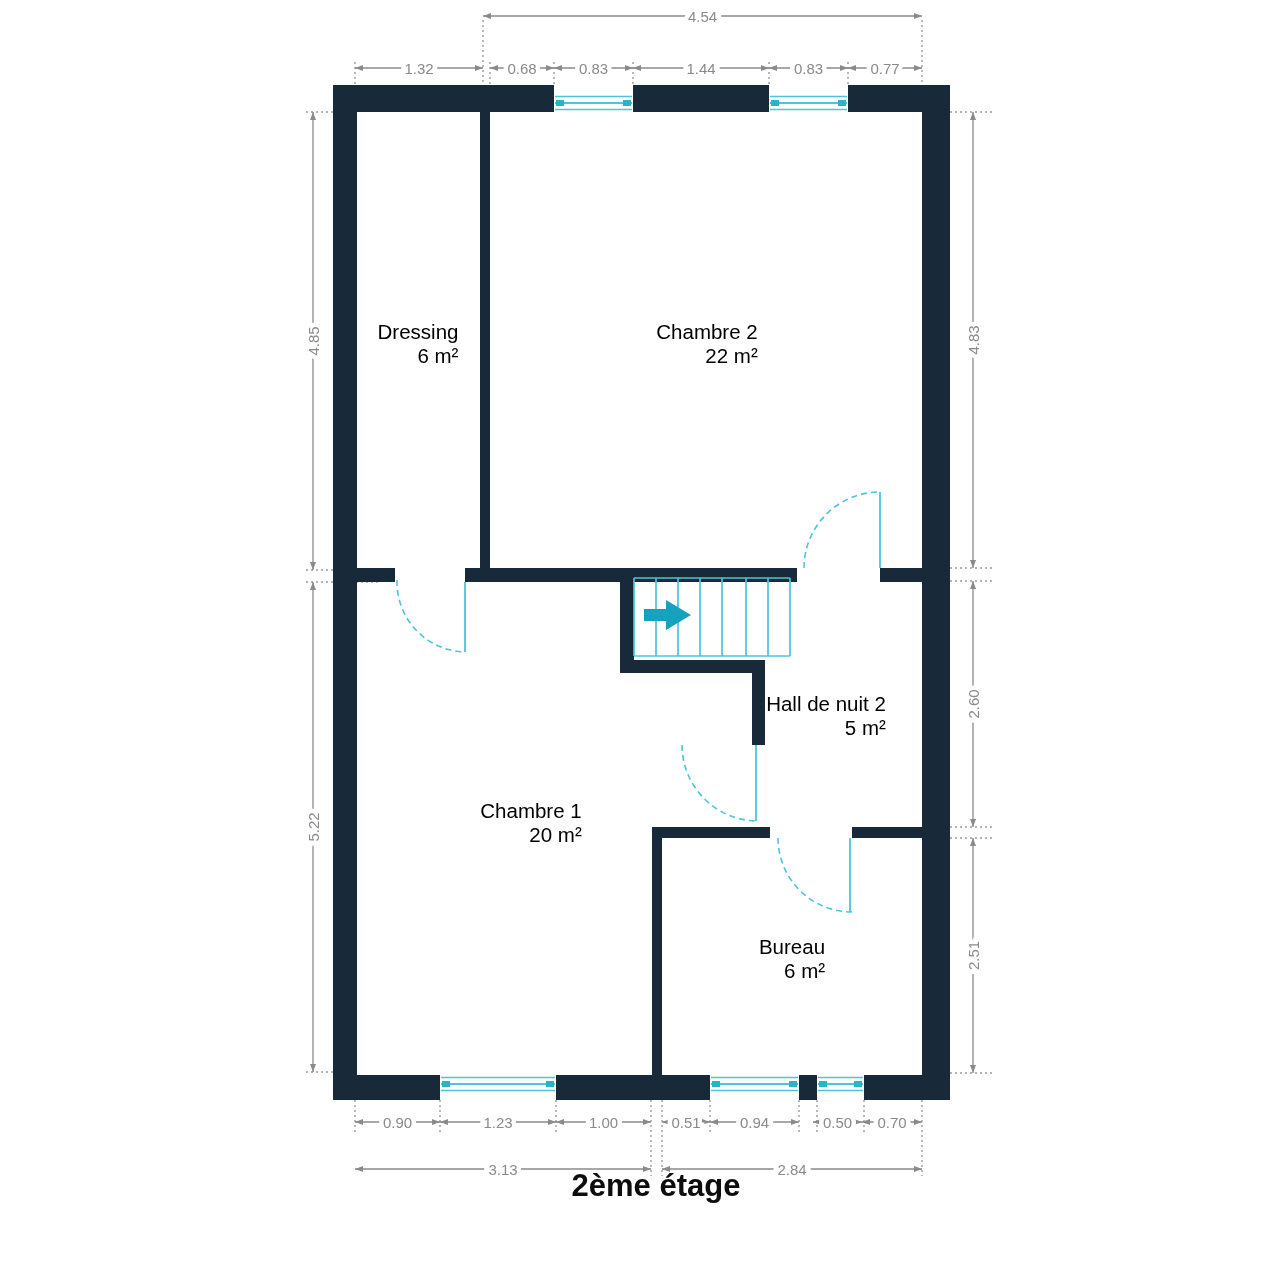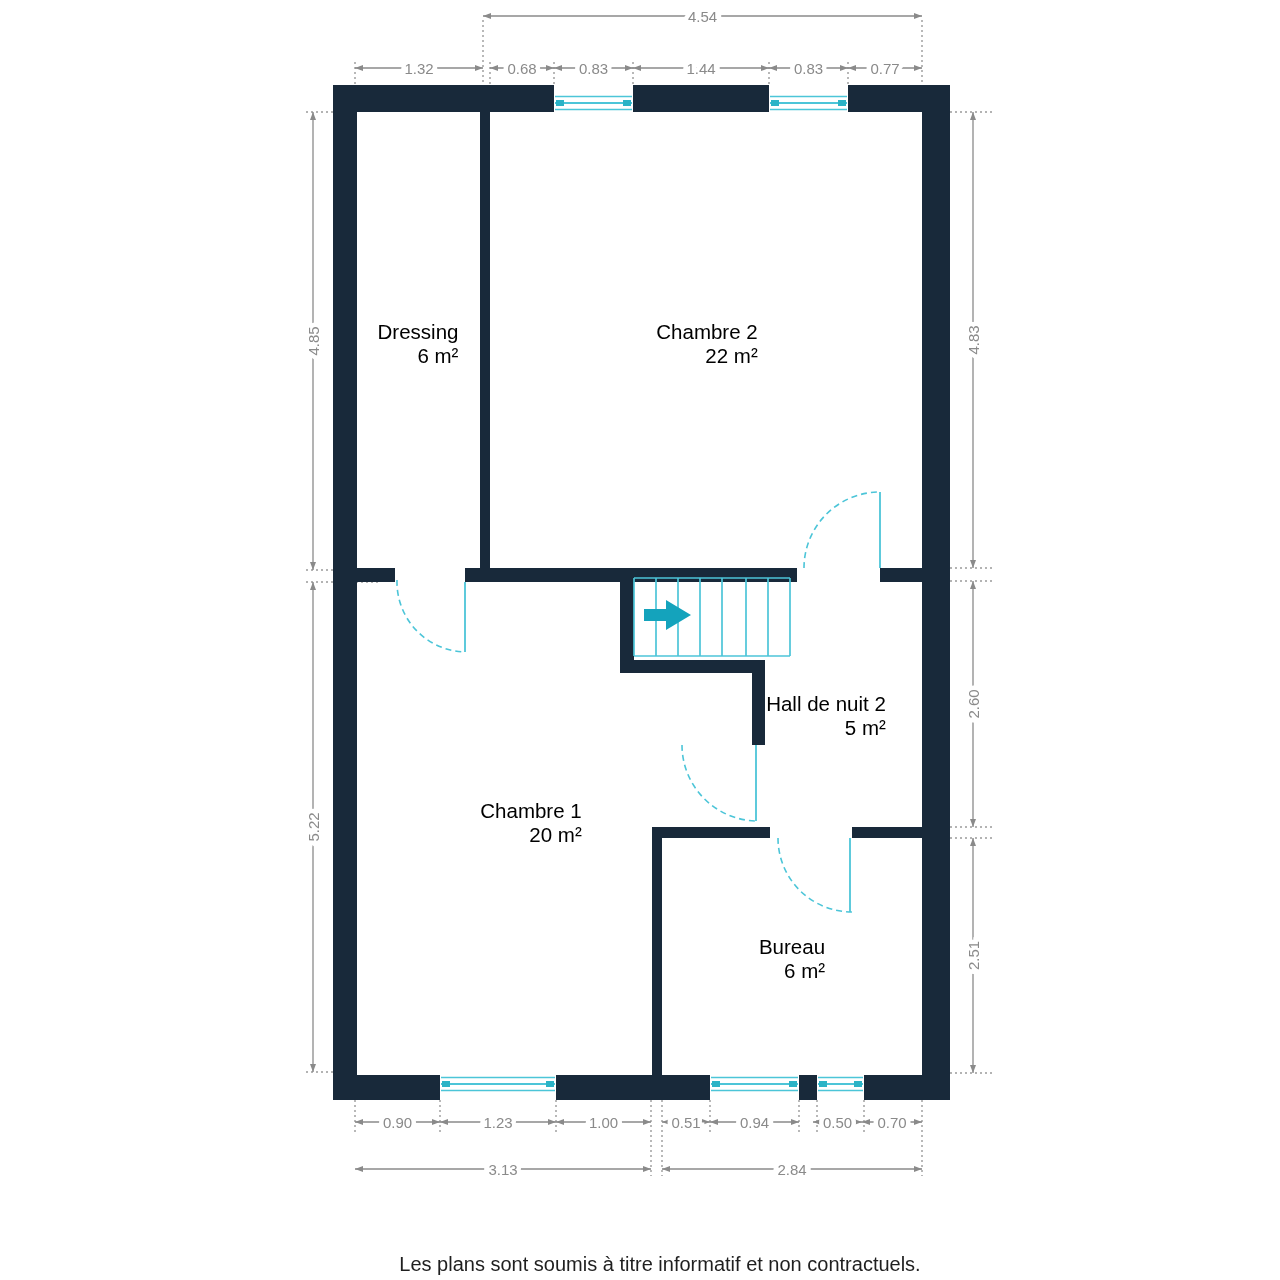--- a/index.html
+++ b/index.html
@@ -209,14 +209,14 @@
       </div>
       <div class="room-label" style="left: 826px; top: 716px;">
         <div>Hall de nuit 2</div>
         <div>5 m²</div>
       </div>
       <div class="room-label" style="left: 792px; top: 959px;">
         <div>Bureau</div>
         <div>6 m²</div>
       </div>
     </div>
-  <div class="disclaimer">Les plans sont soumis à titre informatif et non contractuels.</div>
+  <div class="plan-title">2ème étage</div>
 </div>
 
 </body></html>

